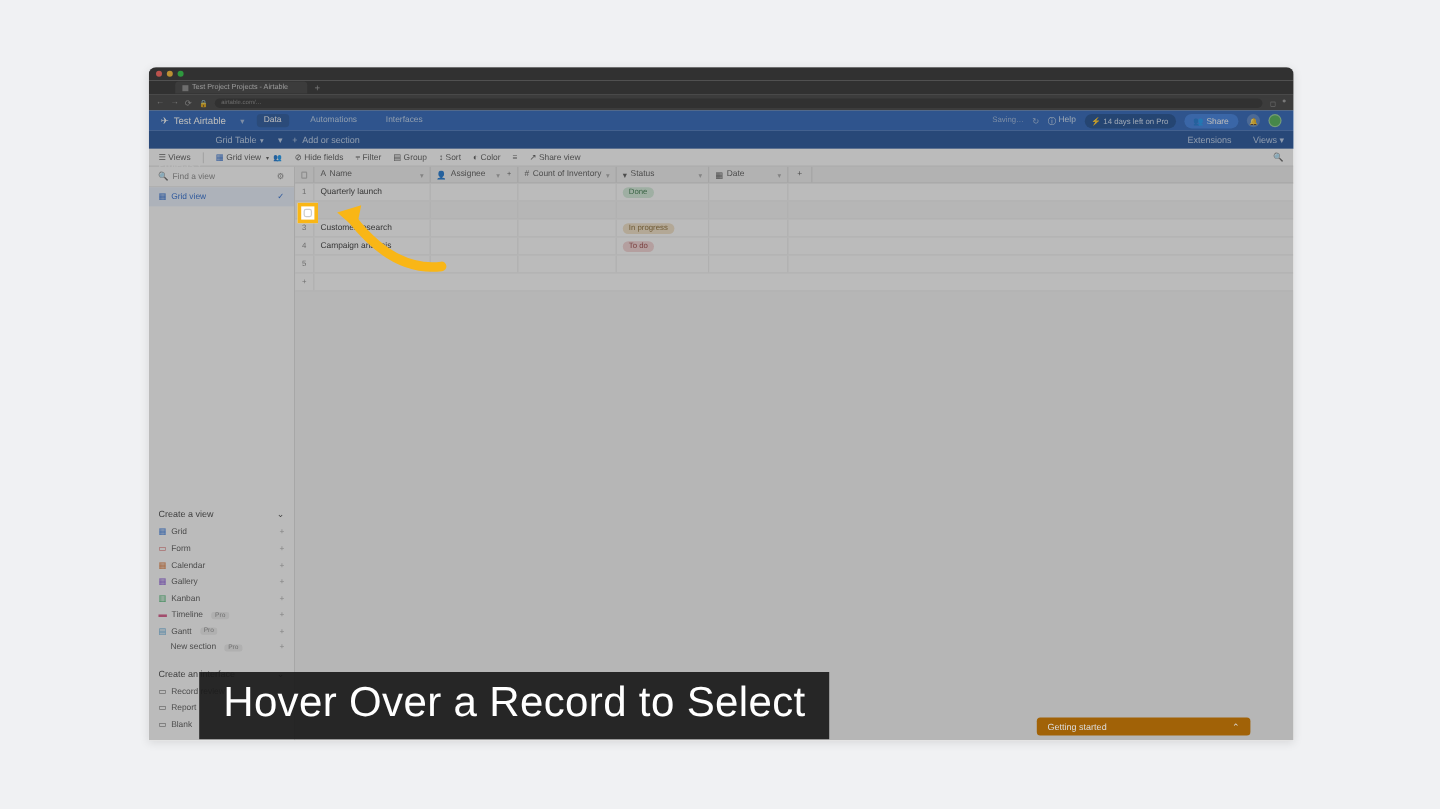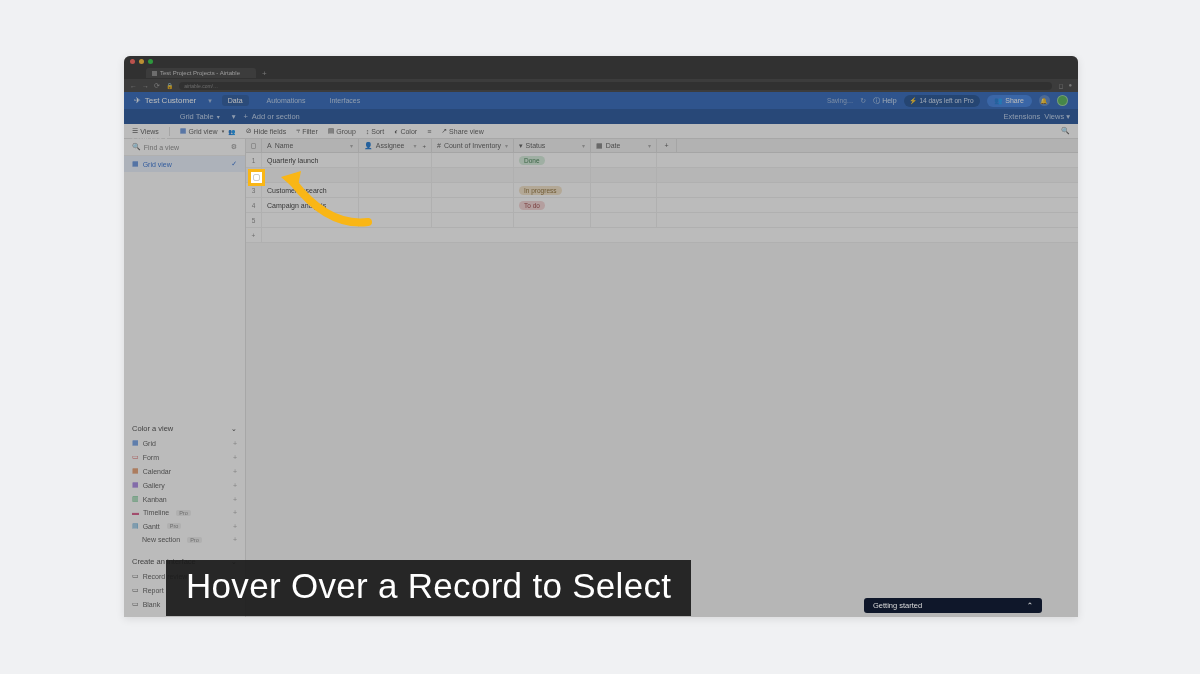--- a/index.html
+++ b/index.html
@@ -35,21 +35,21 @@
   .trial-badge { background: #1a4a8f; color: #d0e0f5; font-size: 6.5px; padding: 2px 6px; border-radius: 8px; }
   .share-btn { background: #3a7de0; color: #fff; font-size: 7px; padding: 2px 8px; border-radius: 8px; }
   .icon-circle { width: 11px; height: 11px; border-radius: 50%; background: rgba(255,255,255,0.2); display: flex; align-items: center; justify-content: center; font-size: 6px; color: #fff; }
   .avatar { width: 11px; height: 11px; border-radius: 50%; background: #4caf50; border: 1px solid rgba(255,255,255,0.4); }
   
   
   .table-tabs { height: 15px; background: #1e4f98; display: flex; align-items: center; padding: 0 8px; color: #bcd0ec; font-size: 7.5px; }
   .table-tab { margin-right: 12px; color: #fff; display: flex; align-items: center; gap: 3px; }
   .table-tab.active { font-weight: 700; margin-top: 41px; }
   .add-import { display: flex; align-items: center; gap: 4px; color: #bcd0ec; }
-  .table-tabs-right { margin-left: auto; display: flex; gap: 4px; }
+  .table-tabs-right { margin-left: auto; display: flex; gap: 18px; }
   
   
   .toolbar { height: 15px; background: #fff; border-bottom: 1px solid #e0e0e0; display: flex; align-items: center; padding: 0 8px; font-size: 7px; color: #555; gap: 10px; }
   .toolbar-item { display: flex; align-items: center; gap: 2px; }
   .toolbar-icon { font-size: 7px; }
   .toolbar-right { margin-left: auto; }
   
   
   .main-area { display: flex; height: calc(100% - 83px); }
   .sidebar { width: 122px; border-right: 1px solid #e0e0e0; background: #fff; font-size: 7px; color: #555; display: flex; flex-direction: column; }
@@ -81,21 +81,21 @@
   .grid-row.hovered { background: #f8f8f8; }
   .grid-row.add-row { color: #888; }
   .grid-cell { border-right: 1px solid #eee; display: flex; align-items: center; padding: 0 5px; }
   .row-num { width: 16px; justify-content: center; color: #888; font-size: 6.5px; }
   .status-pill { font-size: 6.5px; padding: 1px 5px; border-radius: 7px; }
   .status-done { background: #d4edda; color: #3a7a4a; }
   .status-progress { background: #f3e2c7; color: #8a6a30; }
   .status-todo { background: #f5d4d4; color: #9a4040; }
   
   
-  .getting-started { position: absolute; right: 36px; bottom: 4px; background: #0f172a; color: #ddd; font-size: 7.5px; padding: 3px 9px; border-radius: 3px; display: flex; align-items: center; gap: 60px; width: 178px; justify-content: space-between;}
+  .getting-started { position: absolute; right: 36px; bottom: 4px; background: #a16207; color: #ddd; font-size: 7.5px; padding: 3px 9px; border-radius: 3px; display: flex; align-items: center; gap: 60px; width: 178px; justify-content: space-between;}
   
   
   .dimmer { position: absolute; inset: 0; background: rgba(60,60,60,0.35); pointer-events: none; }
   
   
   .highlight-square { position: absolute; left: 248px; top: 169px; width: 17px; height: 17px; border: 3px solid #f9b616; background: #fff; z-index: 10; display:flex; align-items:center; justify-content:center;}
   .highlight-square-inner { width:7px; height:7px; border:1px solid #ccc; border-radius:2px;}
   .arrow-wrap { position: absolute; left: 273px; top: 157px; z-index: 10; }
   
   
@@ -128,21 +128,21 @@
     <span style="color:#999;font-size:6px;">🔒</span>
     <div class="addr-url">airtable.com/…</div>
     <div class="addr-right">
       <span>◻</span>
       <span>●</span>
     </div>
   </div>
 
   <div class="app-header">
     <span class="app-logo">✈</span>
-    <span class="app-title">Test Customer</span>
+    <span class="app-title">Test Airtable</span>
     <span style="color:#a0b9df;margin-right:10px;font-size:7px;">▾</span>
     <div class="app-nav">
       <span class="app-nav-item">Data</span>
       <span class="app-nav-item inactive">Automations</span>
       <span class="app-nav-item inactive">Interfaces</span>
     </div>
     <div class="app-header-right">
       <span class="saving-text">Saving…</span>
       <span style="color:#a0b9df;font-size:7px;">↻</span>
       <span class="help-link">ⓘ <span>Help</span></span>
@@ -222,21 +222,21 @@
         <span class="sidebar-search-gear">⚙</span>
       </div>
       <div class="sidebar-view-item">
         <span style="color:#2d6cd0;">▦</span>
         <span>Grid view</span>
         <span class="sidebar-check">✓</span>
       </div>
       <div class="sidebar-spacer"></div>
       <div class="create-section">
         <div class="create-header">
-            <span>Color a view</span>
+            <span>Create a view</span>
             <span>⌄</span>
           </div>
         <div class="create-item">
             <span class="ci-grid">▦</span>
             <span>Grid</span>
             <span class="create-item-plus">+</span>
           </div>
         <div class="create-item">
             <span class="ci-form">▭</span>
             <span>Form</span>

